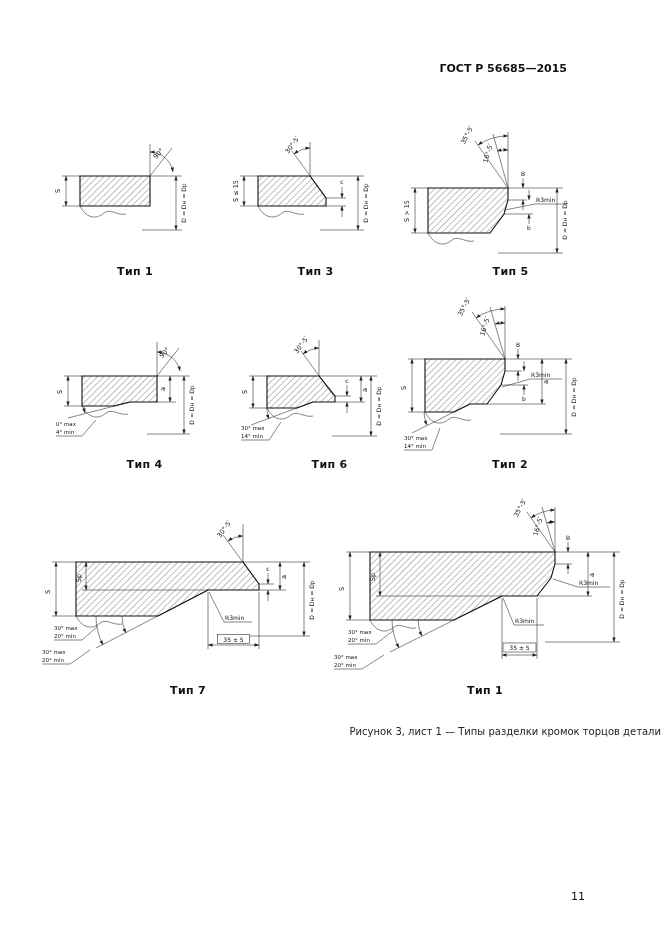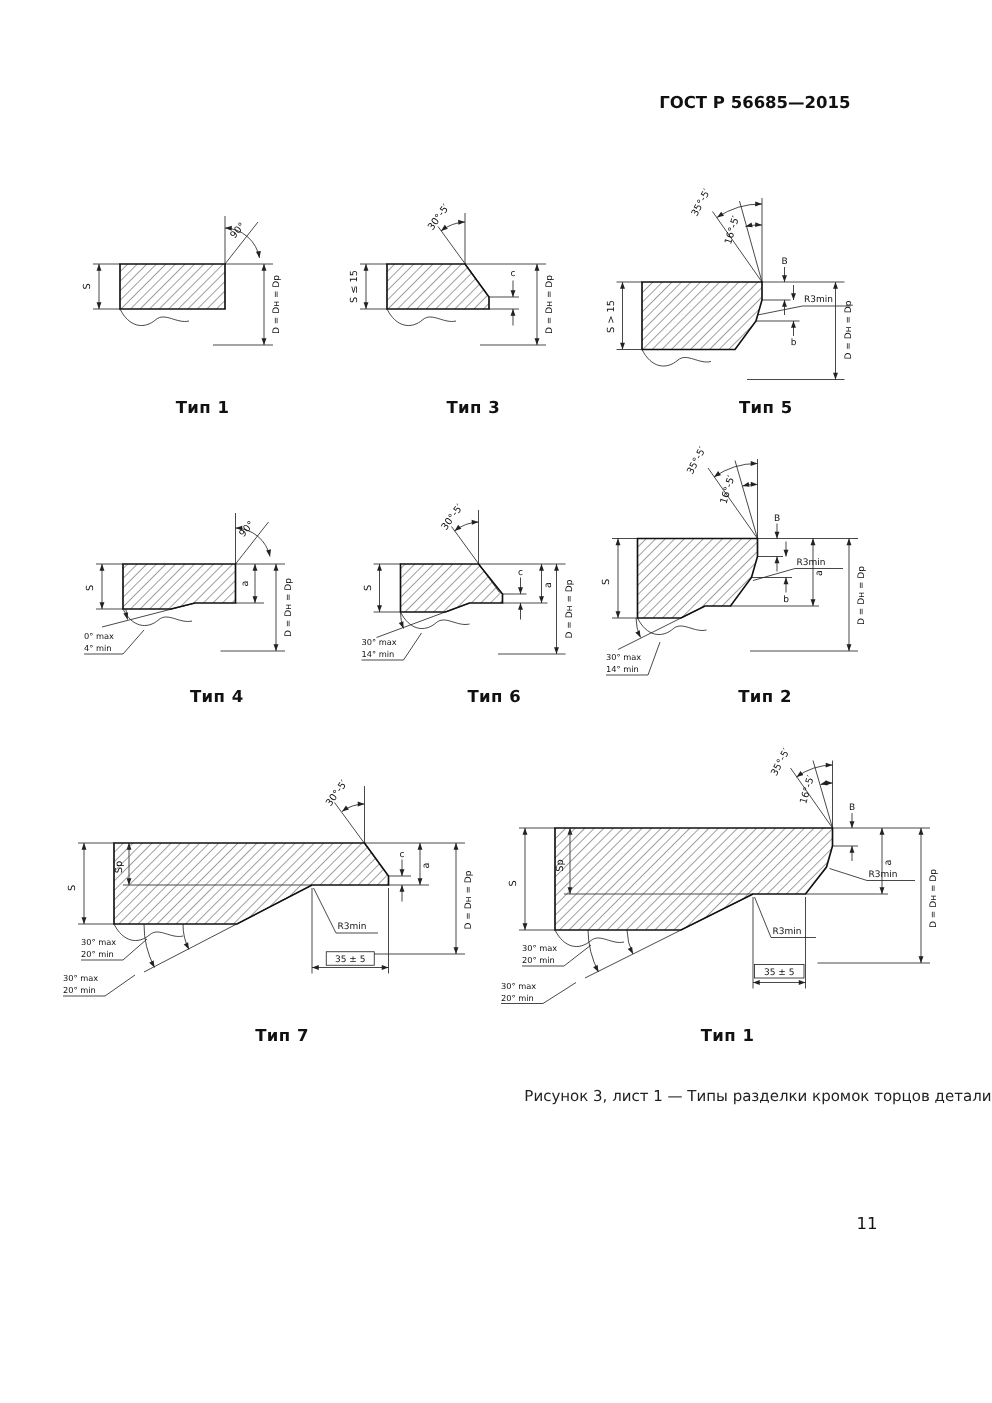--- a/index.html
+++ b/index.html
@@ -1,20 +1,20 @@
 <!DOCTYPE html>
 <html><head>
 <meta charset="utf-8">
 <style>
   html,body { margin:0; padding:0; background:#ffffff; }
   body { font-family:"DejaVu Sans","Liberation Sans",sans-serif; }
   .page { position:relative; width:661px; height:935px; background:#fff; overflow:hidden; }
   .hdr { position:absolute; top:62px; right:94px; font-size:11px; font-weight:bold; color:#111; }
   .cap { position:absolute; top:726px; left:0; width:100%; text-align:right; font-size:10px; color:#222; }
-  .pgnum { position:absolute; top:809px; right:76px; font-size:11px; color:#111; }
+  .pgnum { position:absolute; top:890px; right:76px; font-size:11px; color:#111; }
   figure.fig { margin:0; position:absolute; display:flex; flex-direction:column; align-items:center; }
   .fig .ttl { font-size:11px; font-weight:bold; color:#111; margin-top:2px; letter-spacing:.3px; }
   svg { overflow:visible; display:block; }
   .part { fill:url(#hatch); stroke:#111; stroke-width:1.1; stroke-linejoin:miter; }
   .thin, .dim { fill:none; stroke:#222; stroke-width:0.55; }
   .box  { fill:#fff; stroke:#222; stroke-width:0.55; }
   text { font-size:6.5px; fill:#111; }
   .t6 { font-size:6px; } .t55 { font-size:5.5px; }
 </style>
 </head>

